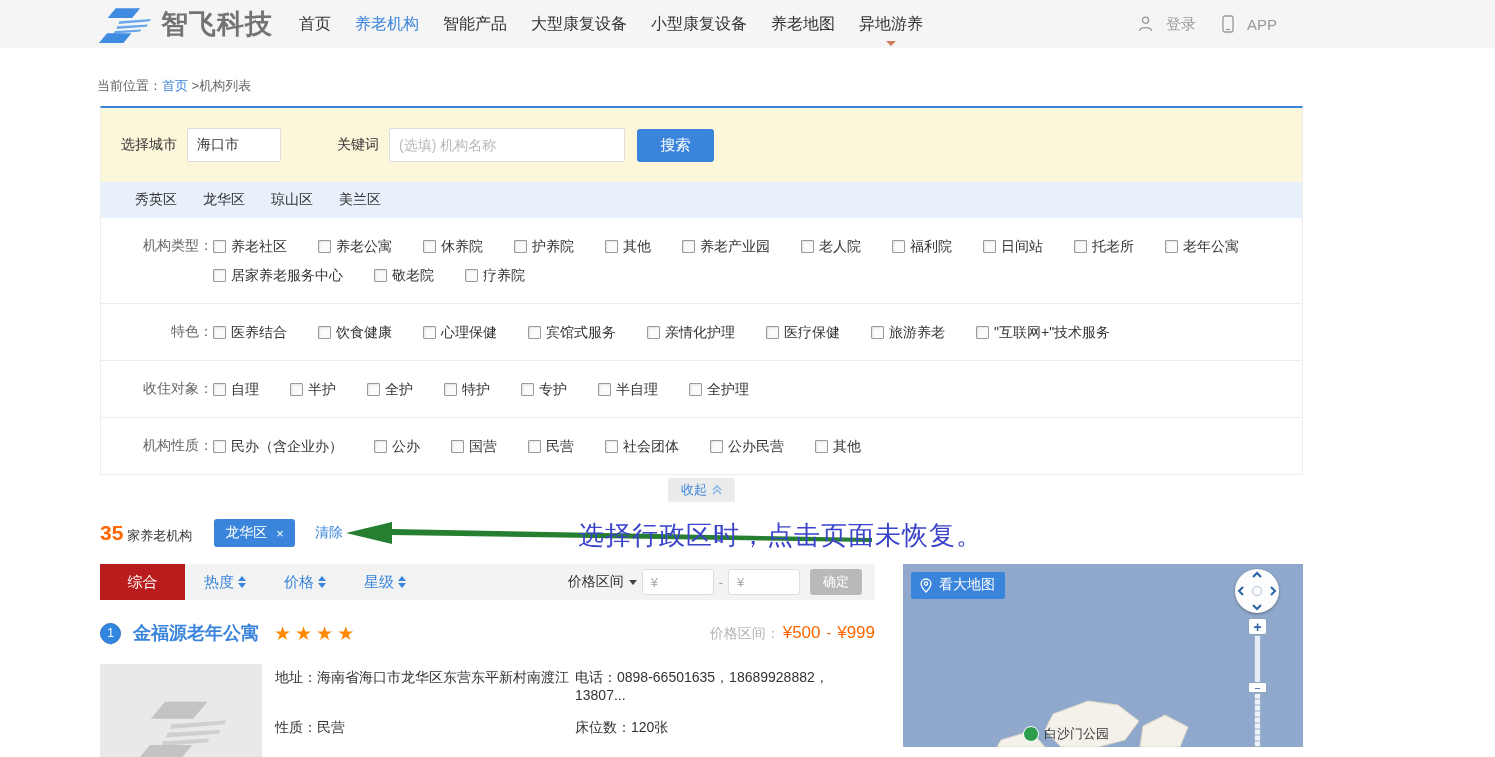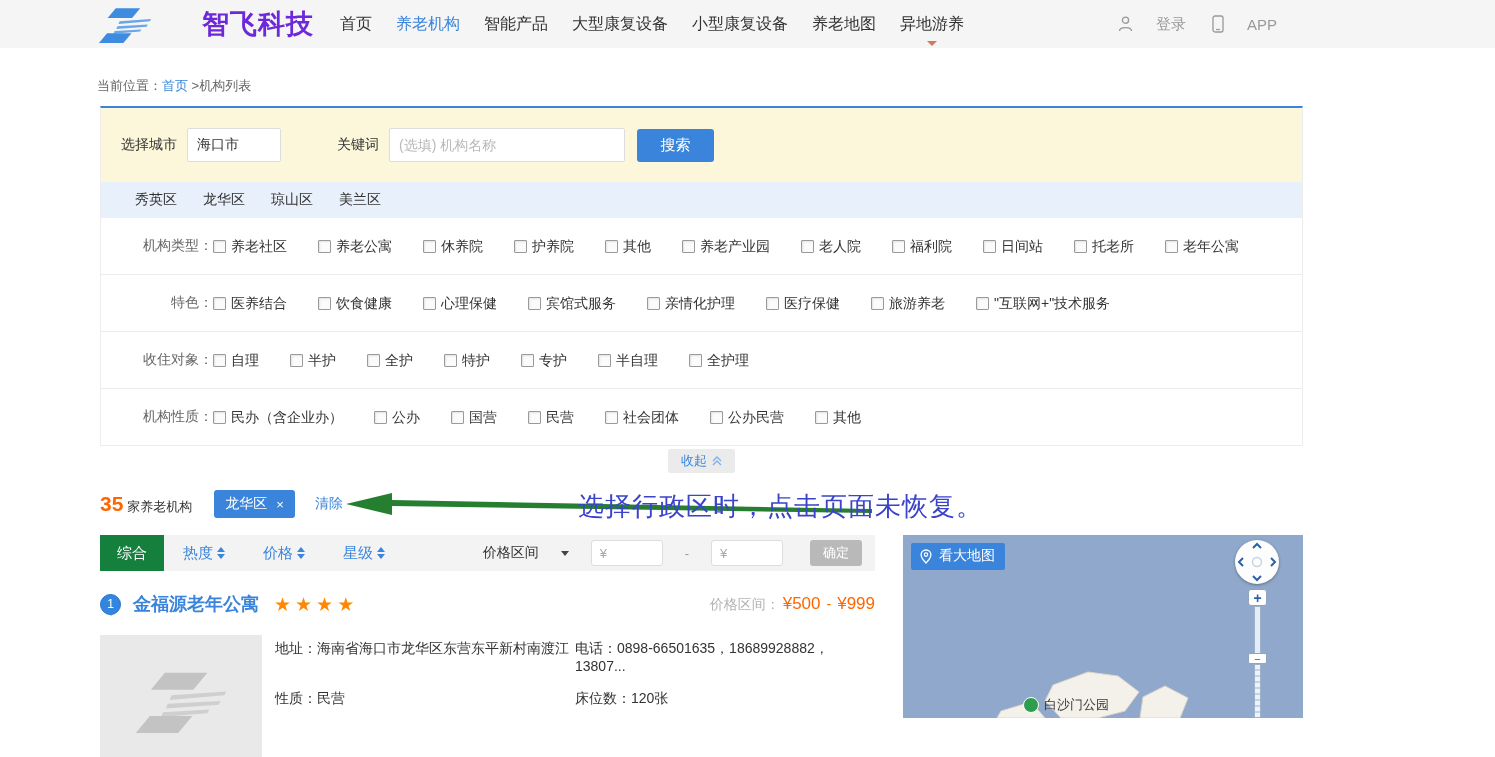--- a/index.html
+++ b/index.html
@@ -3,28 +3,28 @@
 <meta charset="utf-8">
 <style>
   * { margin:0; padding:0; box-sizing:border-box; }
   html,body { width:1495px; height:757px; overflow:hidden; background:#fff;
     font-family:"Liberation Sans", sans-serif; }
   .page { position:relative; width:1495px; height:757px; }
 
   
   .topnav { height:48px; background:#f5f5f5; display:flex; align-items:center; padding-left:97px; }
   .logo { display:flex; align-items:center; gap:8px; }
-  .logo-text { font-size:27px; font-weight:bold; color:#6d28d9; letter-spacing:1px;margin-left:41px; }
+  .logo-text { font-size:27px; font-weight:bold; color:#737373; letter-spacing:1px; }
   .nav-items { display:flex; align-items:center; margin-left:26px; gap:24px; }
   .nav-item { font-size:16px; color:#333; cursor:pointer; position:relative; padding:4px 0; }
   .nav-item.active { color:#3a85db; }
   .nav-caret { position:absolute; left:50%; bottom:-12px; transform:translateX(-50%);
     width:0; height:0; border:5px solid transparent; border-top-color:#cf7a5a; }
   .nav-right { margin-left:auto; margin-right:218px; display:flex; align-items:center; gap:26px; }
-  .nav-link { display:flex; align-items:center; gap:23px; color:#999; font-size:15px; cursor:pointer; }
+  .nav-link { display:flex; align-items:center; gap:13px; color:#999; font-size:15px; cursor:pointer; }
 
   
   .breadcrumb { margin:29px 0 0 97px; font-size:13px; color:#666; }
   .breadcrumb .home { color:#3a85db; cursor:pointer; }
 
   
   .panel { margin:11px 0 0 100px; width:1203px; border:1px solid #ededed; border-top:2px solid #3a85db; }
   .search-row { height:74px; background:#fcf7da; display:flex; align-items:center; padding:0 20px; }
   .fld-label { font-size:14px; color:#333; margin-right:10px; white-space:nowrap; }
   .txt-input { height:34px; border:1px solid #ddd; border-radius:2px; background:#fff; padding:0 9px; font-size:14px; color:#333; outline:none; }
@@ -67,26 +67,26 @@
   .res-clear { margin-left:20px; color:#3a85db; font-size:14px; cursor:pointer; }
   .annotation-arrow { position:absolute; left:244px; top:2px; width:530px; height:30px; }
   .annotation-text { position:absolute; left:478px; top:2px; font-family:"DejaVu Serif", serif; font-size:26px; letter-spacing:1px; color:#3a43c9; white-space:nowrap; }
 
   
   .main-row { display:flex; margin:14px 0 0 100px; align-items:flex-start; }
   .left-col { width:775px; }
 
   .sortbar { height:36px; background:#f3f3f3; display:flex; align-items:center; }
   .sort-tab { width:80px; height:36px; display:flex; align-items:center; justify-content:center; gap:4px; color:#3a85db; font-size:15px; cursor:pointer; }
-  .sort-tab.active { width:64px; background:#15803d; color:#fff; }
+  .sort-tab.active { width:85px; background:#b91c1c; color:#fff; }
   .sort-arrows { display:flex; flex-direction:column; gap:2px; }
   .sort-arrows i { display:block; width:0; height:0; border:4px solid transparent; }
   .sort-arrows i.up { border-bottom:5px solid #3a85db; }
   .sort-arrows i.dn { border-top:5px solid #3a85db; }
-  .price-range { margin-left:auto; display:flex; align-items:center; gap:22px; padding-right:13px; }
+  .price-range { margin-left:auto; display:flex; align-items:center; gap:5px; padding-right:13px; }
   .pr-label { font-size:14px; color:#333; }
   .pr-input { width:72px; height:26px; border:1px solid:#ddd; border:1px solid #ddd; border-radius:3px; padding:0 8px; font-size:13px; color:#333; outline:none; }
   .pr-input::placeholder { color:#aaa; }
   .pr-dash { color:#999; font-size:13px; }
   .confirm-btn { width:52px; height:26px; background:#b9b9b9; color:#fff; border:none; border-radius:3px; font-size:13px; margin-left:5px; cursor:pointer; }
 
   
   .listing-head { display:flex; align-items:center; margin-top:21px; }
   .rank-badge { position:relative; width:21px; height:21px; background:#3187e0; border:1px solid #2a6fc0; border-radius:50%; color:#fff; font-size:12px; display:flex; align-items:center; justify-content:center; }
   .rank-badge::after { content:""; position:absolute; left:5px; bottom:-7px; width:0; height:0; border:5px solid transparent; border-top:7px solid #3187e0; }
@@ -218,20 +218,34 @@
                 <span class="cb"></span>
                 <span class="opt-text">日间站</span>
               </label>
               <label class="opt">
                 <span class="cb"></span>
                 <span class="opt-text">托老所</span>
               </label>
               <label class="opt">
                 <span class="cb"></span>
                 <span class="opt-text">老年公寓</span>
+              </label>
+            </div>
+            <div class="opt-line">
+              <label class="opt">
+                <span class="cb"></span>
+                <span class="opt-text">居家养老服务中心</span>
+              </label>
+              <label class="opt">
+                <span class="cb"></span>
+                <span class="opt-text">敬老院</span>
+              </label>
+              <label class="opt">
+                <span class="cb"></span>
+                <span class="opt-text">疗养院</span>
               </label>
             </div>
           </div>
         </div>
         <div class="filter-row">
           <div class="filter-label">特色：</div>
           <div class="filter-opts">
             <div class="opt-line">
               <label class="opt">
                 <span class="cb"></span>

